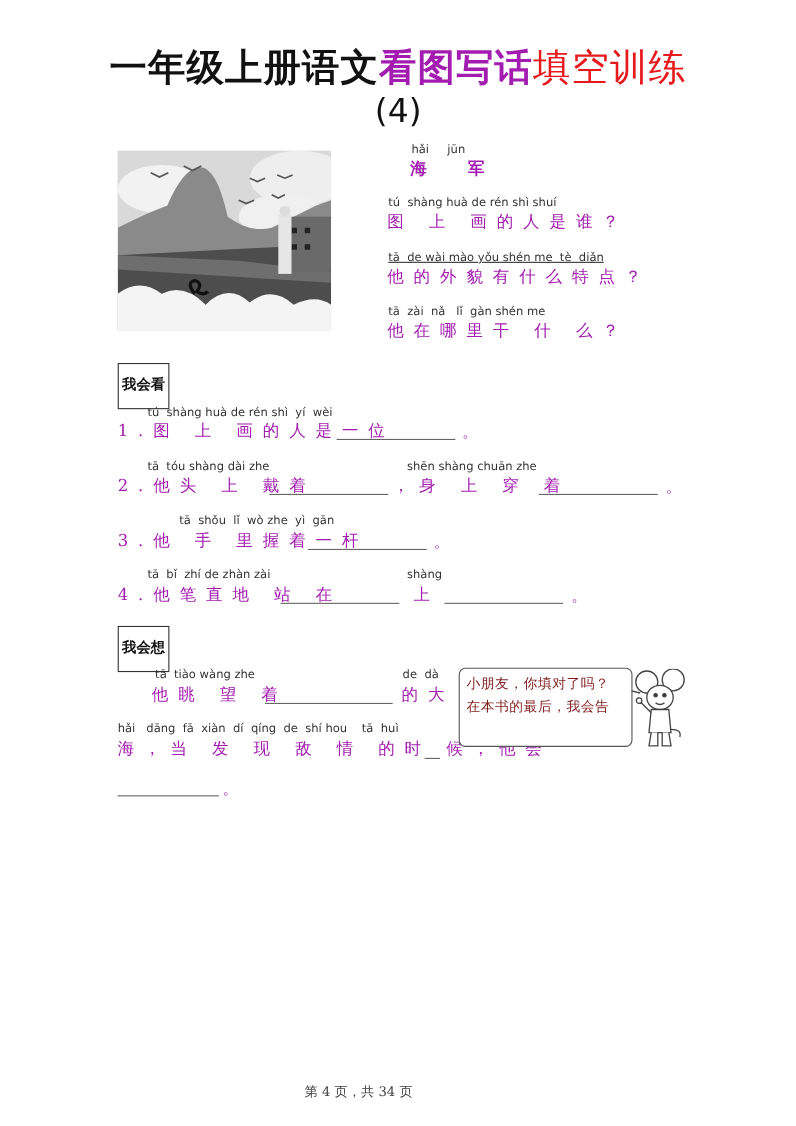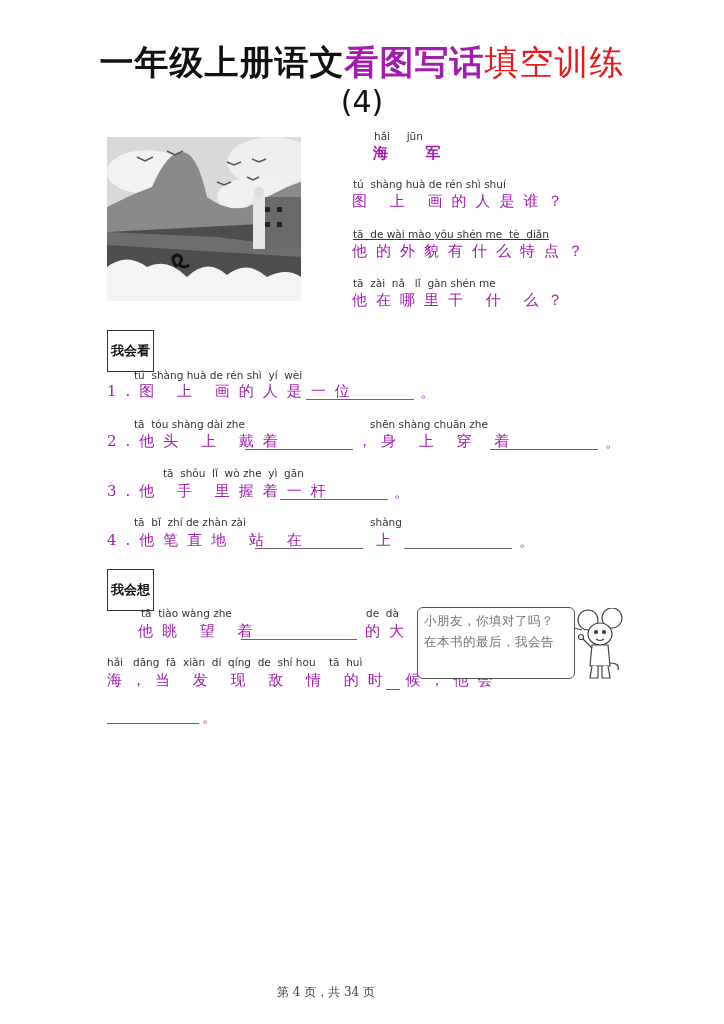--- a/index.html
+++ b/index.html
@@ -22,21 +22,21 @@
 
   .sec-box { position:absolute; border:1.5px solid #333; padding:12px 3px;
              font-family:"DejaVu Sans", sans-serif; font-weight:bold; font-size:13px;
              color:#111; line-height:16px; }
 
   .blank { position:absolute; border-bottom:1px solid #666; height:1px; }
 
   .bubble { position:absolute; left:417px; top:607px; width:158px; height:72px;
             border:1.2px solid #555; border-radius:6px; background:#fff;
             font-size:12.5px; line-height:21px; padding:2px 6px; box-sizing:border-box;
-            color:#737373; letter-spacing:0.5px; }
+            color:#7f1d1d; letter-spacing:0.5px; }
   .footer { position:absolute; left:0; width:652px; top:984px; text-align:center;
             font-size:12px; color:#444; }
 </style>
 </head>
 <body>
 
 <div class="title">
   <span class="black">一年级上册语文</span><span class="blue">看图写话</span><span class="red">填空训练</span>
 </div>
 <div class="subtitle">(4)</div>

